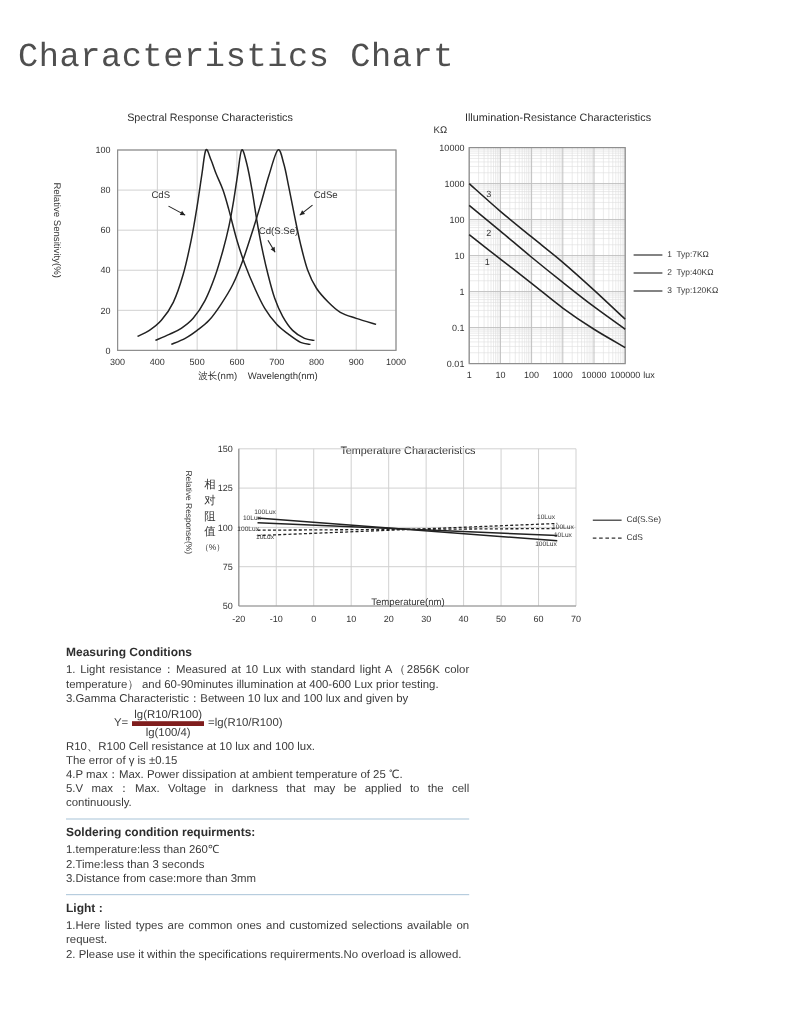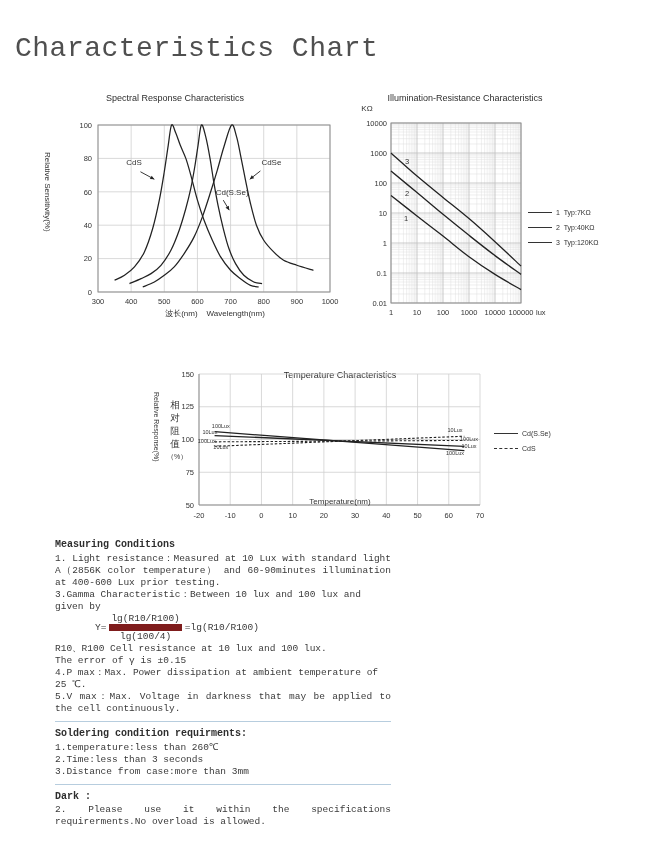--- a/index.html
+++ b/index.html
@@ -21,28 +21,28 @@
   .vlabel.small{font-size:7px;}
   .cnlabel{position:absolute;width:16px;text-align:center;font-size:9.5px;line-height:13px;color:#333;}
   .cnlabel .pct{font-size:7px;display:block;}
   .cnlabel span{display:block;}
   .yunit{font-size:8px;color:#333;text-align:center;}
   svg{font-family:"Liberation Sans",sans-serif;}
   .lrow{display:flex;align-items:center;height:10px;margin-bottom:5px;}
   .sw{width:24px;height:0;border-top:1.6px solid #333;margin-right:4px;flex:none;}
   .sw.dashed{border-top:1.4px dashed #333;}
   .ltxt{font-size:7px;color:#333;white-space:pre;}
-  .textcol{position:absolute;left:55px;top:539px;width:336px;font-size:9.5px;line-height:11.9px;color:#3a3a3a;font-family:Liberation Mono, monospace;}
+  .textcol{position:absolute;left:55px;top:539px;width:336px;font-size:9.5px;line-height:11.9px;color:#3a3a3a;}
   .textcol h3{font-size:10px;font-weight:bold;color:#2e2e2e;margin:0 0 2px 0;}
   .textcol p{margin:0;text-align:justify;}
   .textcol p.nj{text-align:left;}
   .divider{border:none;border-top:1px solid #b7cdde;margin:6px 0 6px 0;height:0;}
   .formula{display:flex;align-items:center;gap:3px;margin:1px 0 1px 40px;}
   .frac{display:inline-flex;flex-direction:column;text-align:center;line-height:11px;}
-  .frac .num{border-bottom:7px solid #7f1d1d;padding:0 2px;}
+  .frac .num{border-bottom:4px solid #7f1d1d;padding:0 2px;}
   .frac .den{padding:0 2px;}
 </style>
 </head>
 <body>
 
 <div class="abs page-title" style="left:15px;top:33px;font-family:Liberation Mono, monospace;">Characteristics Chart</div>
 
 <div class="abs ctitle" style="left:30px;top:93px;width:290px;">Spectral Response Characteristics</div>
 <div class="vlabel" style="left:52px;top:152px;">Relative Sensitivity(%)</div>
 <svg id="c1" class="abs" style="left:30px;top:104px;" width="312" height="214">
@@ -317,15 +317,16 @@
 
   <div class="divider"></div>
 
   <h3>Soldering condition requirments:</h3>
   <p class="nj">1.temperature:less than 260℃</p>
   <p class="nj">2.Time:less than 3 seconds</p>
   <p class="nj">3.Distance from case:more than 3mm</p>
 
   <div class="divider"></div>
 
-  <h3>Dark :</h3>
+  <h3>Light :</h3>
+  <p>1.Here listed types are common ones and customized selections available on request.</p>
   <p>2. Please use it within the specifications requirerments.No overload is allowed.</p>
 </div>
 
 </body></html>

